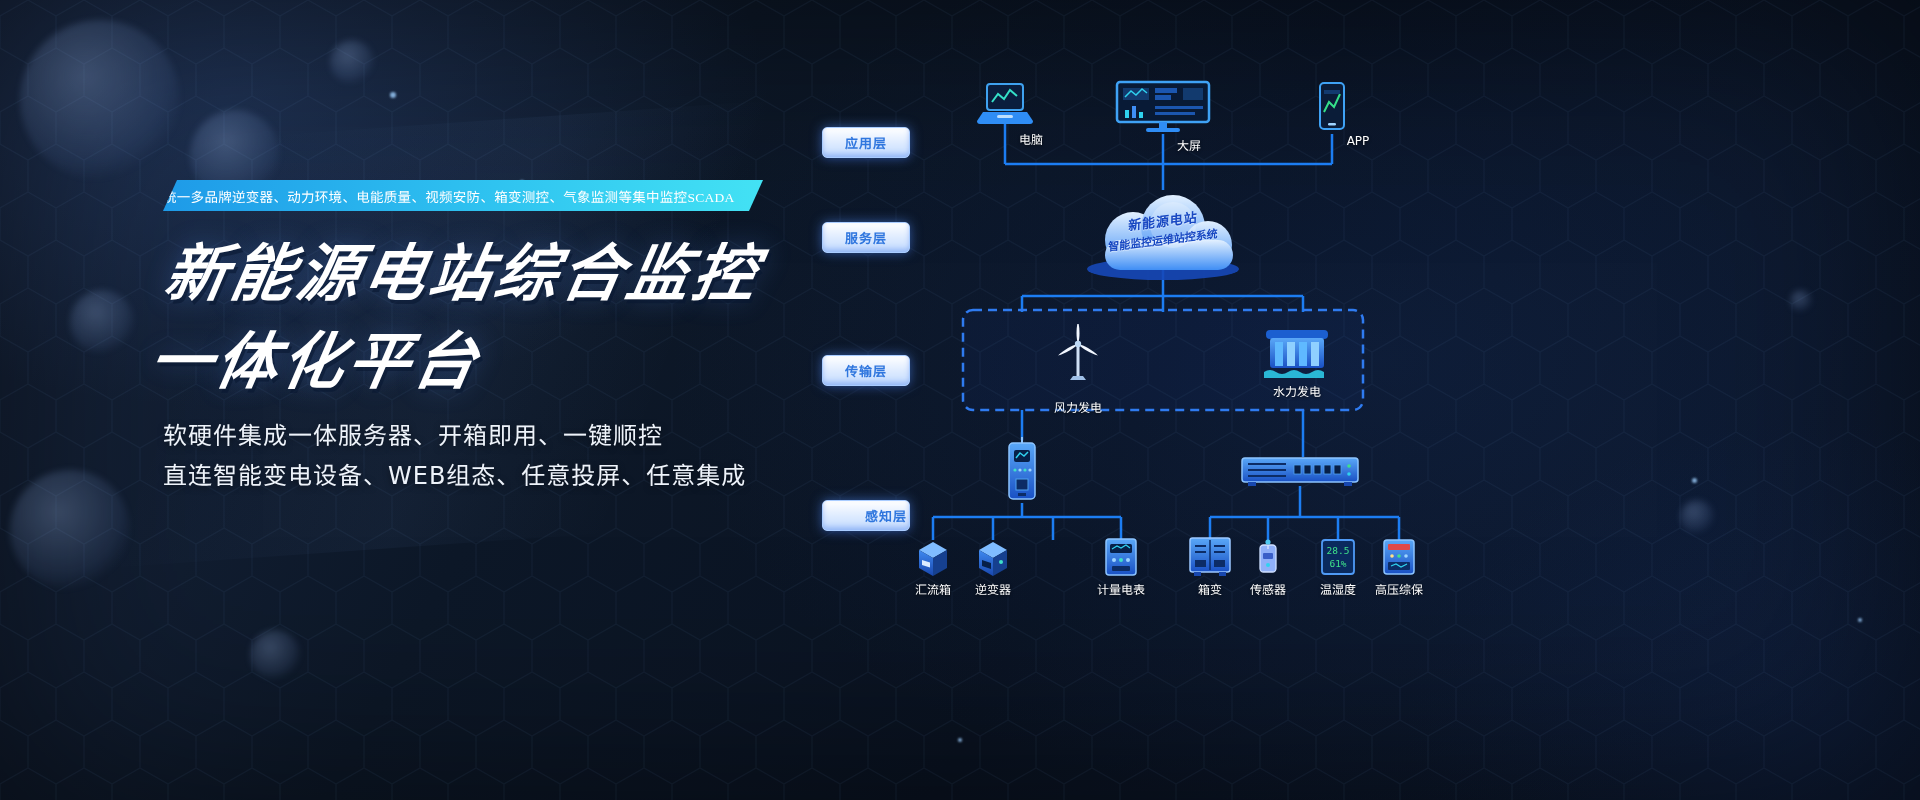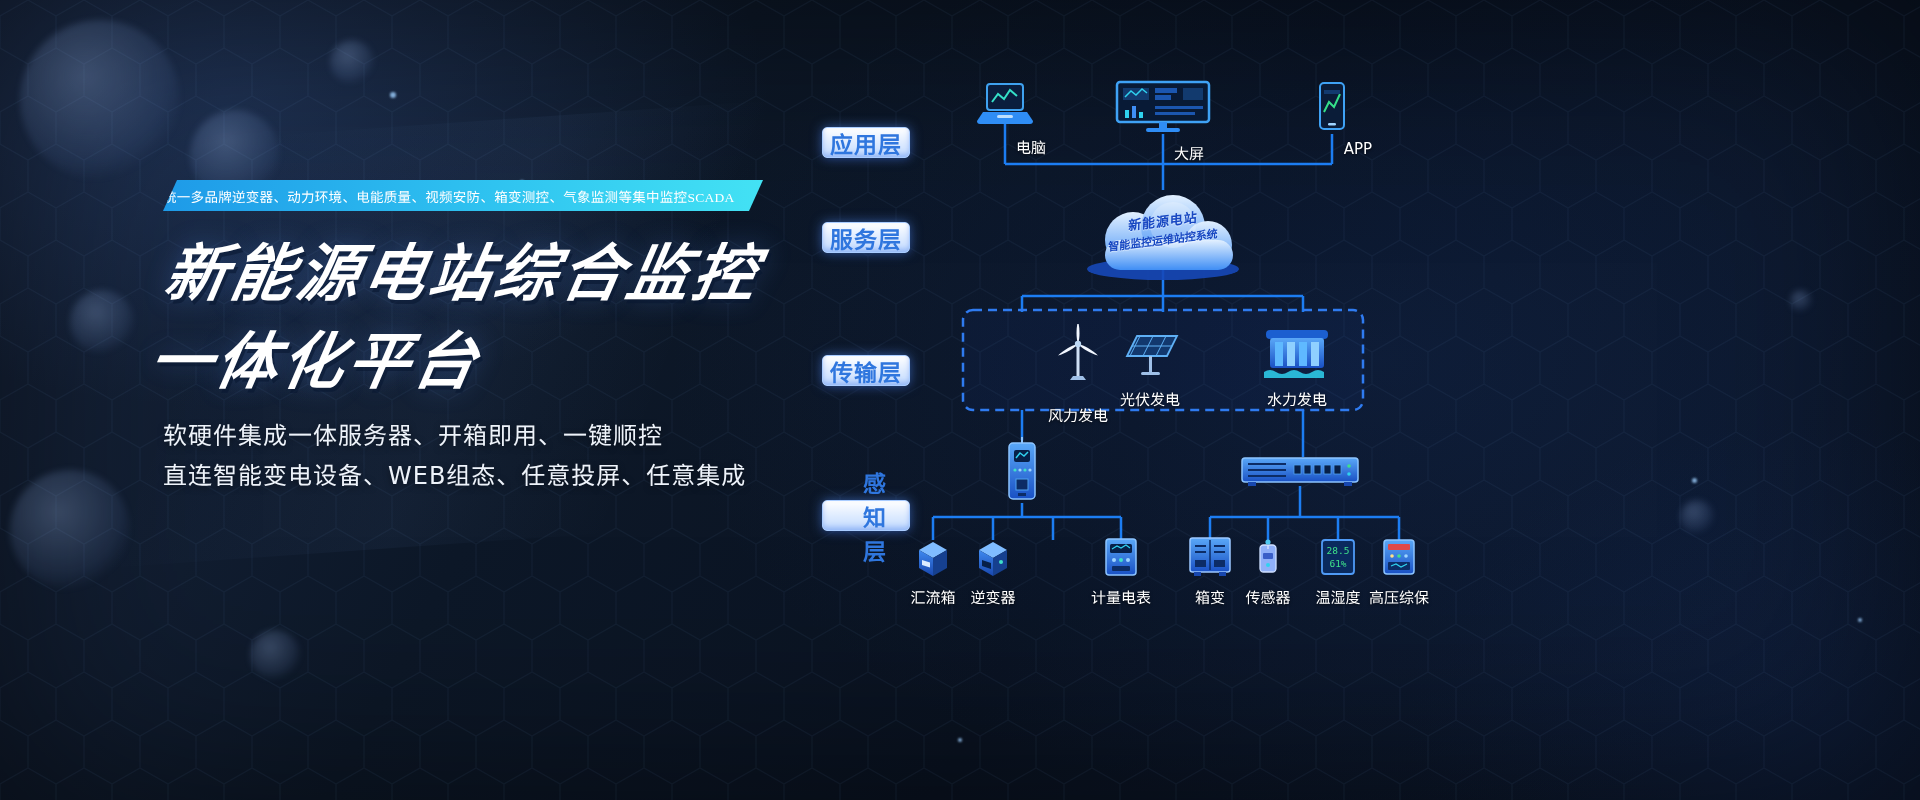--- a/index.html
+++ b/index.html
@@ -37,30 +37,30 @@
 
   .subtitle { position:absolute; left:163px; top:416px; color:#eef3fa; font-size:24px;
     line-height:40px; letter-spacing:1px; text-shadow:0 2px 6px rgba(0,0,0,.5); white-space:nowrap; }
 
   
   .pill { position:absolute; left:822px; width:88px; height:31px; border-radius:5px;
     background:linear-gradient(180deg,#ffffff 0%, #dceaff 55%, #c2dbff 100%);
     border:1px solid #a9ccff;
     box-shadow:0 0 12px rgba(90,150,255,.55), 0 3px 6px rgba(0,10,40,.5), inset 0 -3px 5px rgba(70,120,230,.35);
     display:flex; align-items:center; justify-content:center;
-    color:#2f76de; font-size:23px; font-weight:bold; letter-spacing:1px; }
+    color:#2f76de; font-size:13px; font-weight:bold; letter-spacing:1px; }
   .pill.p-app { top:127px; } .pill.p-service { top:222px; }
   .pill.p-transport { top:355px; } .pill.p-sense { top:500px;padding-left:40px; }
 
   
   .lines { position:absolute; inset:0; pointer-events:none; }
 
   .node { position:absolute; width:90px; display:flex; flex-direction:column; align-items:center; }
   .node .icon { display:flex; align-items:flex-end; justify-content:flex-end; }
-  .node .nlabel { margin-top:8px; color:#fff; font-size:15px; white-space:nowrap;
+  .node .nlabel { margin-top:2px; color:#fff; font-size:12px; white-space:nowrap;
     text-shadow:0 1px 3px rgba(0,0,0,.7); }
   .lbl-offset { transform:translateX(26px); }
 
   .n-pc     { left:960px;  top:76px; }  .n-pc .icon{ height:52px; }
   .n-screen { left:1118px; top:78px; }  .n-screen .icon{ height:56px; }
   .n-app    { left:1287px; top:80px; }  .n-app .icon{ height:52px; }
 
   .n-cloud { position:absolute; left:1078px; top:185px; width:170px; height:95px; }
   .n-cloud .ctext { position:absolute; width:100%; text-align:center; font-weight:bold;
     color:#1747c2; transform:rotate(-7deg) skewX(-8deg); text-shadow:0 1px 1px rgba(255,255,255,.55); }
@@ -263,34 +263,20 @@
           <path d="M0 0 C2 -6 2 -16 0 -23 C-2 -16 -2 -6 0 0 Z" fill="#f2f7ff"></path>
           <path d="M0 0 C2 -6 2 -16 0 -23 C-2 -16 -2 -6 0 0 Z" fill="#f2f7ff" transform="rotate(120)"></path>
           <path d="M0 0 C2 -6 2 -16 0 -23 C-2 -16 -2 -6 0 0 Z" fill="#f2f7ff" transform="rotate(240)"></path>
           <circle cx="0" cy="0" r="3.2" fill="#bcd8f5"></circle>
         </g>
       </svg>
     </span>
     <span class="nlabel">风力发电</span>
   </div>
 
-  <div class="node n-solar">
-    <span class="icon">
-      <svg width="70" height="56" viewBox="0 0 70 56">
-        <polygon points="12,32 52,32 62,12 22,12" fill="#12386e" stroke="#5fb0f5" stroke-width="1.8"></polygon>
-        <line x1="17" y1="22" x2="57" y2="22" stroke="#5fb0f5" stroke-width="1"></line>
-        <line x1="25" y1="12" x2="15" y2="32" stroke="#5fb0f5" stroke-width="1"></line>
-        <line x1="38" y1="12" x2="28" y2="32" stroke="#5fb0f5" stroke-width="1"></line>
-        <line x1="51" y1="12" x2="41" y2="32" stroke="#5fb0f5" stroke-width="1"></line>
-        <rect x="34" y="32" width="3" height="16" fill="#9fc0e8"></rect>
-        <rect x="26" y="48" width="19" height="3" rx="1.5" fill="#9fc0e8"></rect>
-      </svg>
-    </span>
-    <span class="nlabel">光伏发电</span>
-  </div>
 
   <div class="node n-hydro">
     <span class="icon">
       <svg width="74" height="56" viewBox="0 0 74 56">
         <rect x="6" y="6" width="62" height="9" rx="4" fill="#1b5fd0"></rect>
         <rect x="10" y="14" width="54" height="30" rx="3" fill="url(#g-blue)"></rect>
         <rect x="15" y="18" width="8" height="24" fill="#5fb9ff"></rect>
         <rect x="27" y="18" width="8" height="24" fill="#8fd0ff"></rect>
         <rect x="39" y="18" width="8" height="24" fill="#5fb9ff"></rect>
         <rect x="51" y="18" width="8" height="24" fill="#8fd0ff"></rect>

